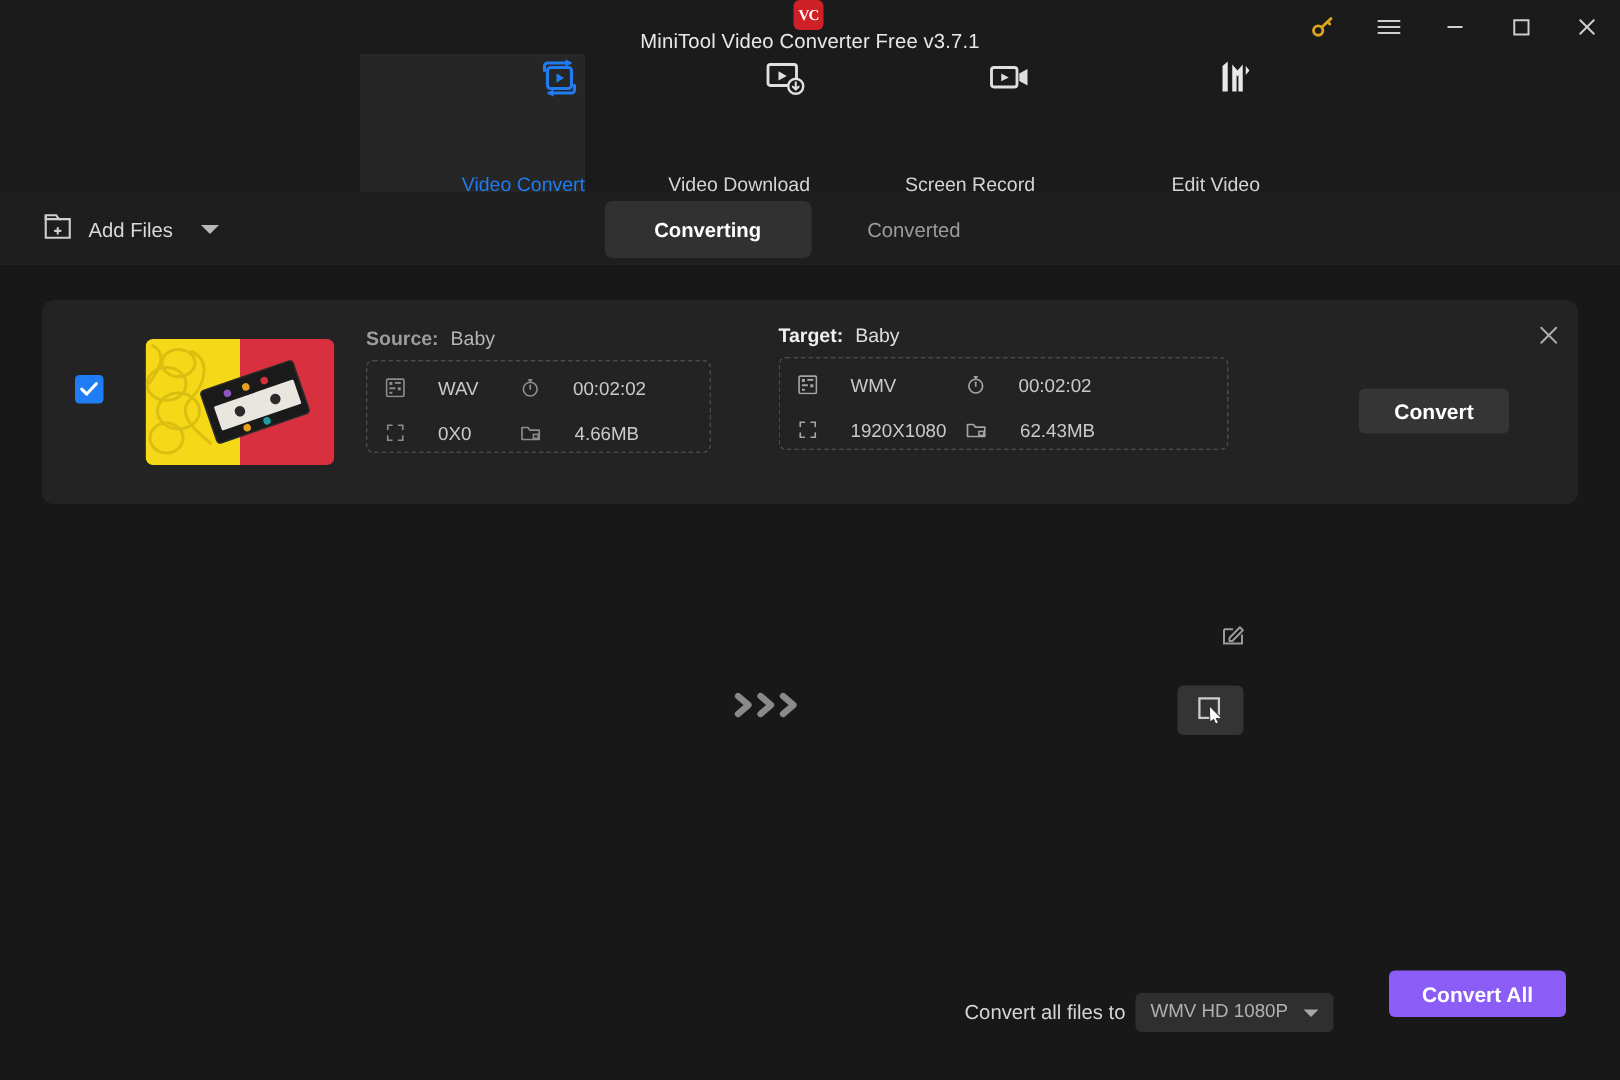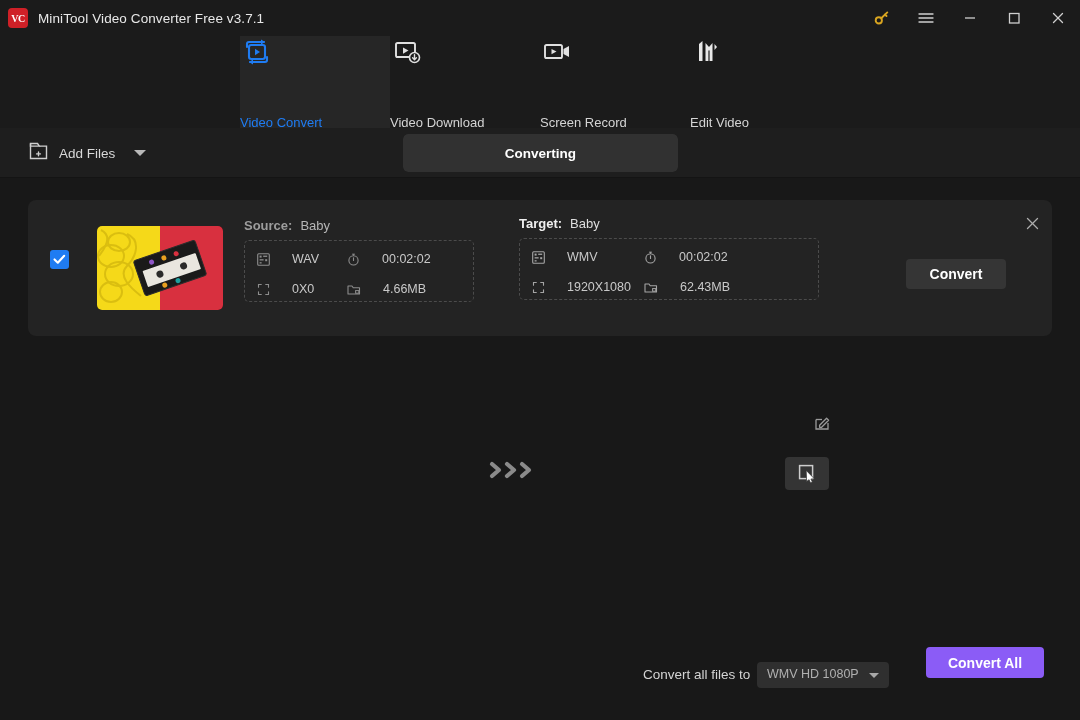--- a/index.html
+++ b/index.html
@@ -9,21 +9,21 @@
     font-family: "Liberation Sans", sans-serif;
     overflow: hidden;
     -webkit-font-smoothing: antialiased;
   }
   .app { position: relative; width: 1080px; height: 720px; background: #181818; }
 
   
   .titlebar {
     position: absolute; top: 0; left: 0; width: 1080px; height: 36px;
     background: #1b1b1b;
-    display: flex; align-items: center;
+    display: flex; align-items: center; flex-direction: column;
   }
   .logo {
     width: 20px; height: 20px; margin-left: 8px; margin-right: 10px;
     background: #cf2027; border-radius: 4px;
     display: flex; align-items: center; justify-content: center;
     font-size: 10px; font-weight: bold; color: #fff;
     font-family: "Liberation Serif", serif;
     letter-spacing: -0.5px;
   }
   .app-title { font-size: 13.5px; color: #e8e8e8; letter-spacing: 0.1px; }
@@ -34,21 +34,21 @@
   }
   .tb-btn svg { display: block; }
 
   
   .nav {
     position: absolute; top: 36px; left: 0; width: 1080px; height: 92px;
     background: #1b1b1b;
   }
   .nav-tab {
     position: absolute; top: 0; width: 150px; height: 92px;
-    display: flex; flex-direction: column; align-items: flex-start; justify-content: center;
+    display: flex; flex-direction: column; align-items: flex-end; justify-content: center;
     cursor: default;
     gap: 40px;
   }
   .nav-tab .ic { height: 38px; display: flex; align-items: center; justify-content: center; }
   .nav-tab .lbl { font-size: 13px; color: #d4d4d4; margin-top: 6px; }
   .nav-tab.active { background: #262626; }
   .nav-tab.active .lbl { color: #1f7cf2; }
 
   
   .toolbar {
@@ -283,20 +283,21 @@
           </g>
         </svg>
       </span>
       <span class="lbl">Add Files</span>
       <span class="caret"></span>
     </div>
   </div>
 
   <div class="seg">
     <div class="seg-item active">Converting</div>
+    <div class="seg-item">Converted</div>
   </div>
 
   <div class="card">
 
     <div class="chk">
       <svg width="13" height="11" viewBox="0 0 13 11">
         <path d="M1.5 5.4 L4.8 8.7 L11.2 1.8" fill="none" stroke="#fff" stroke-width="2.1" stroke-linecap="round" stroke-linejoin="round"></path>
       </svg>
     </div>
 

